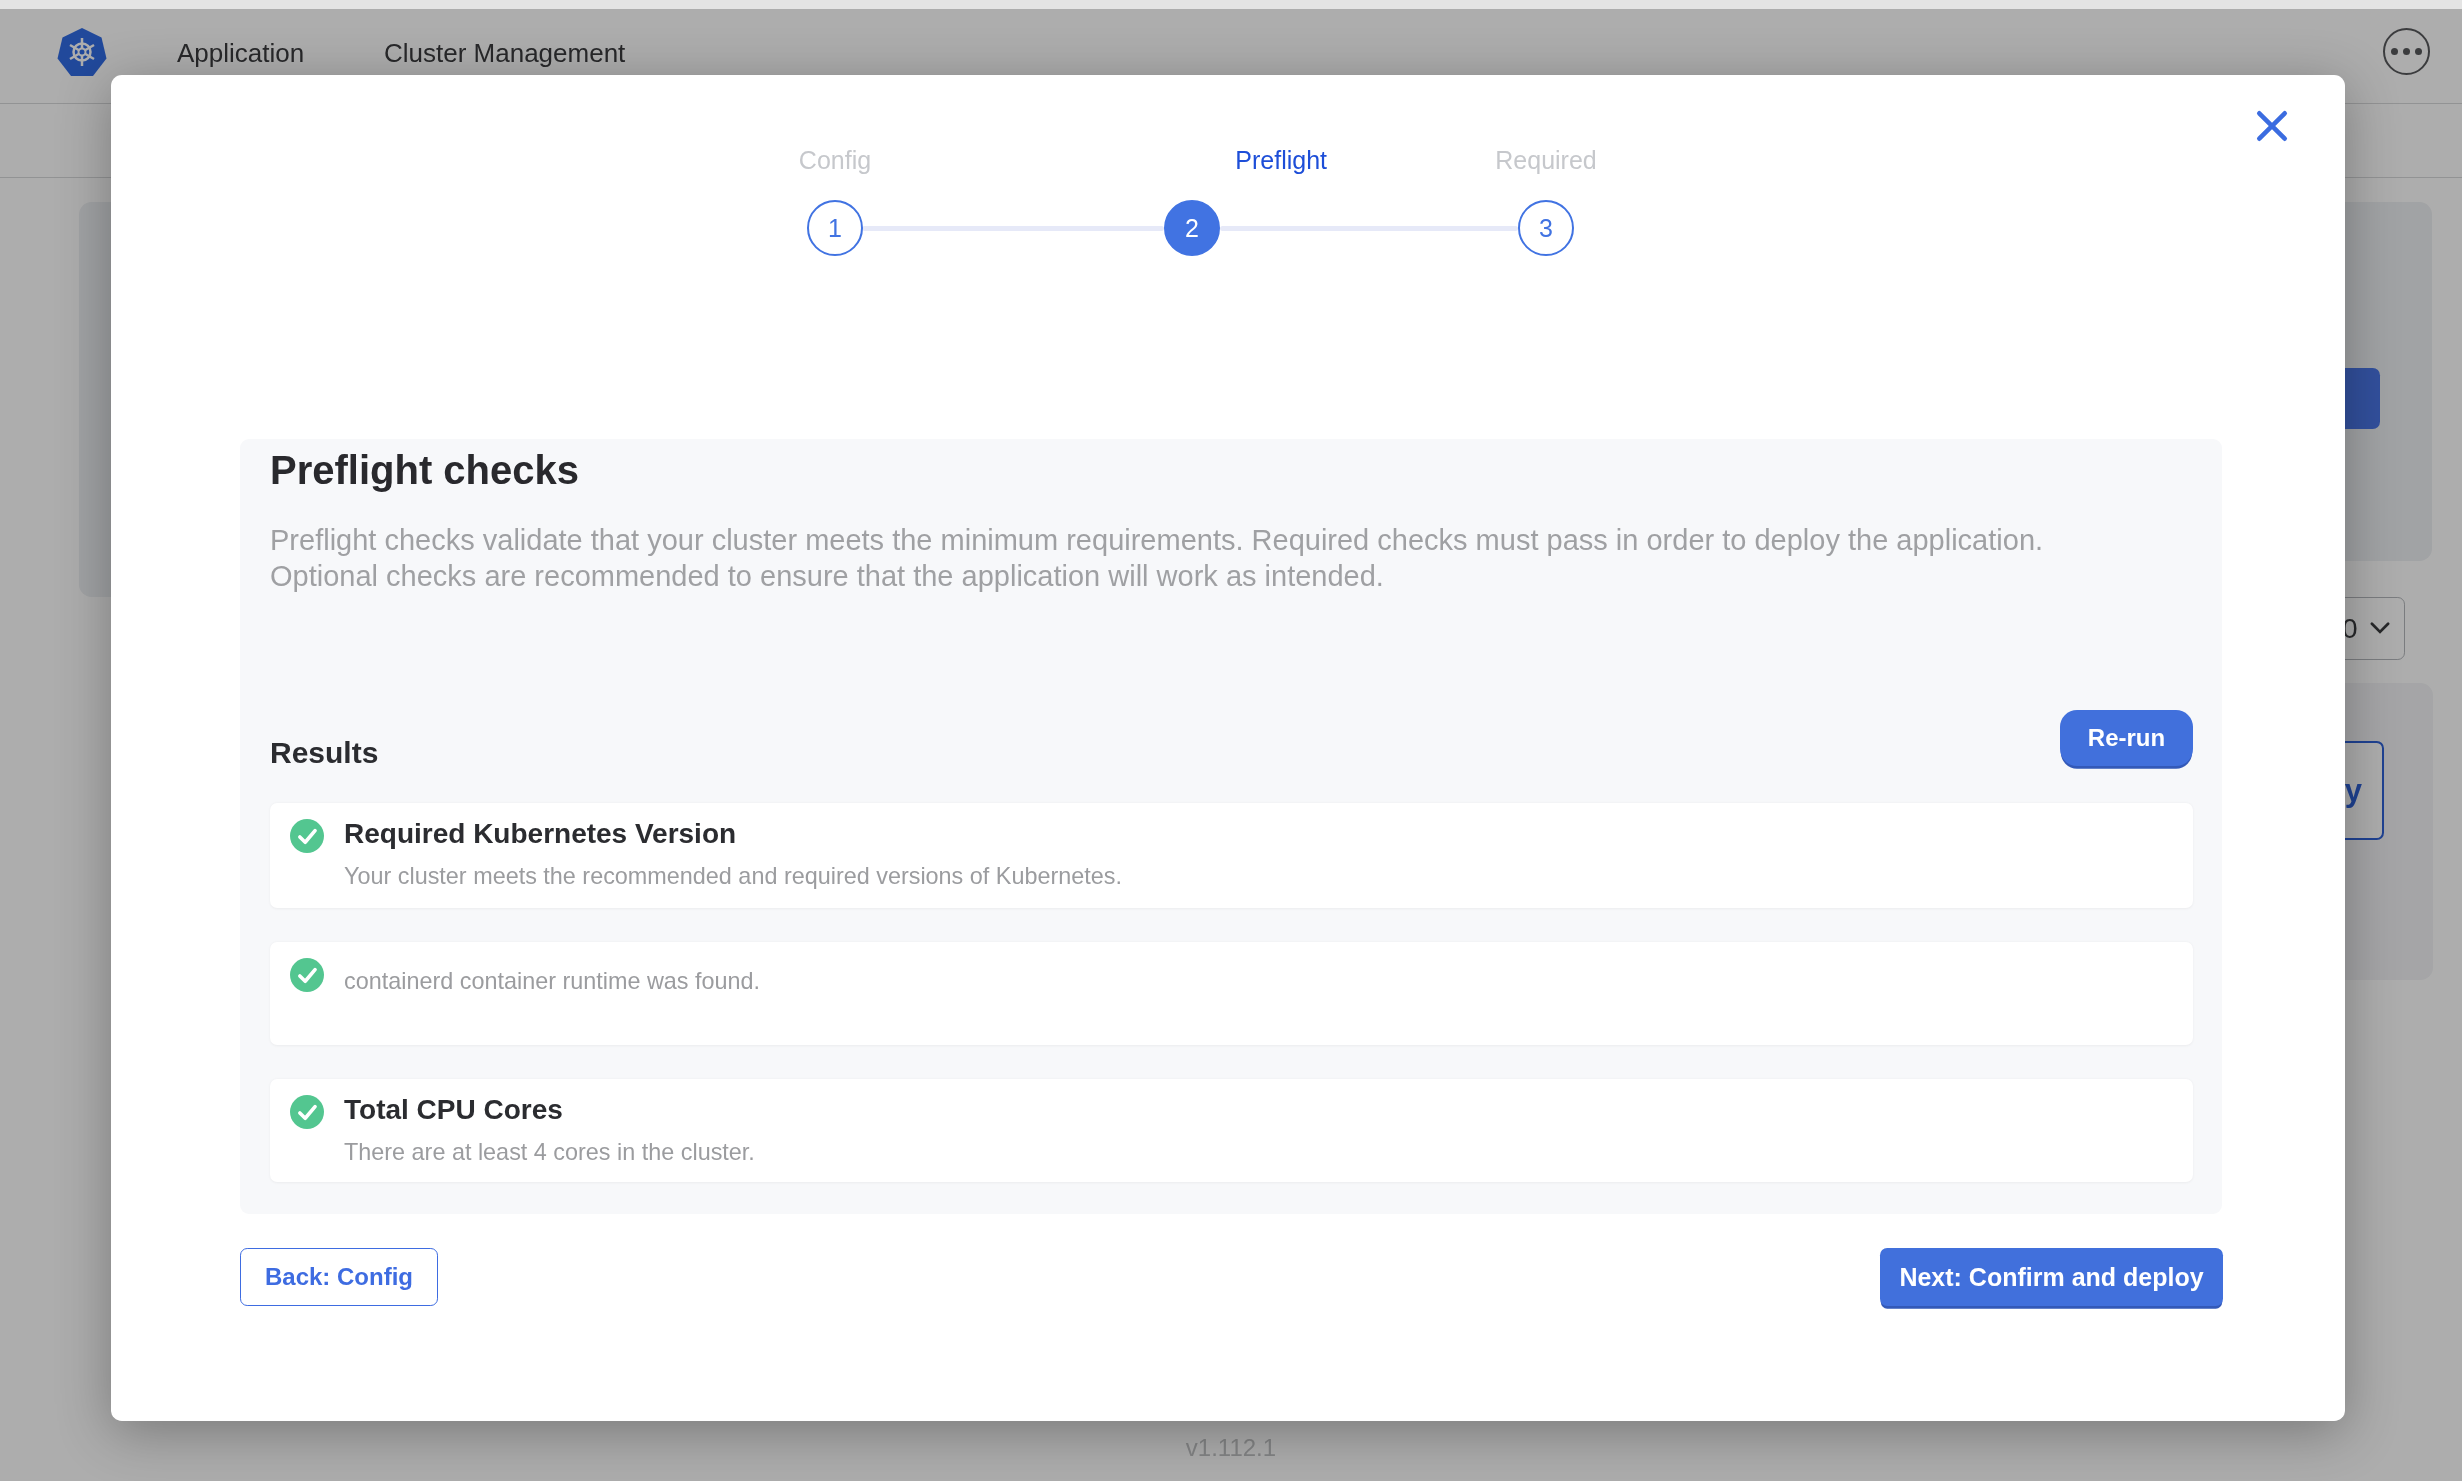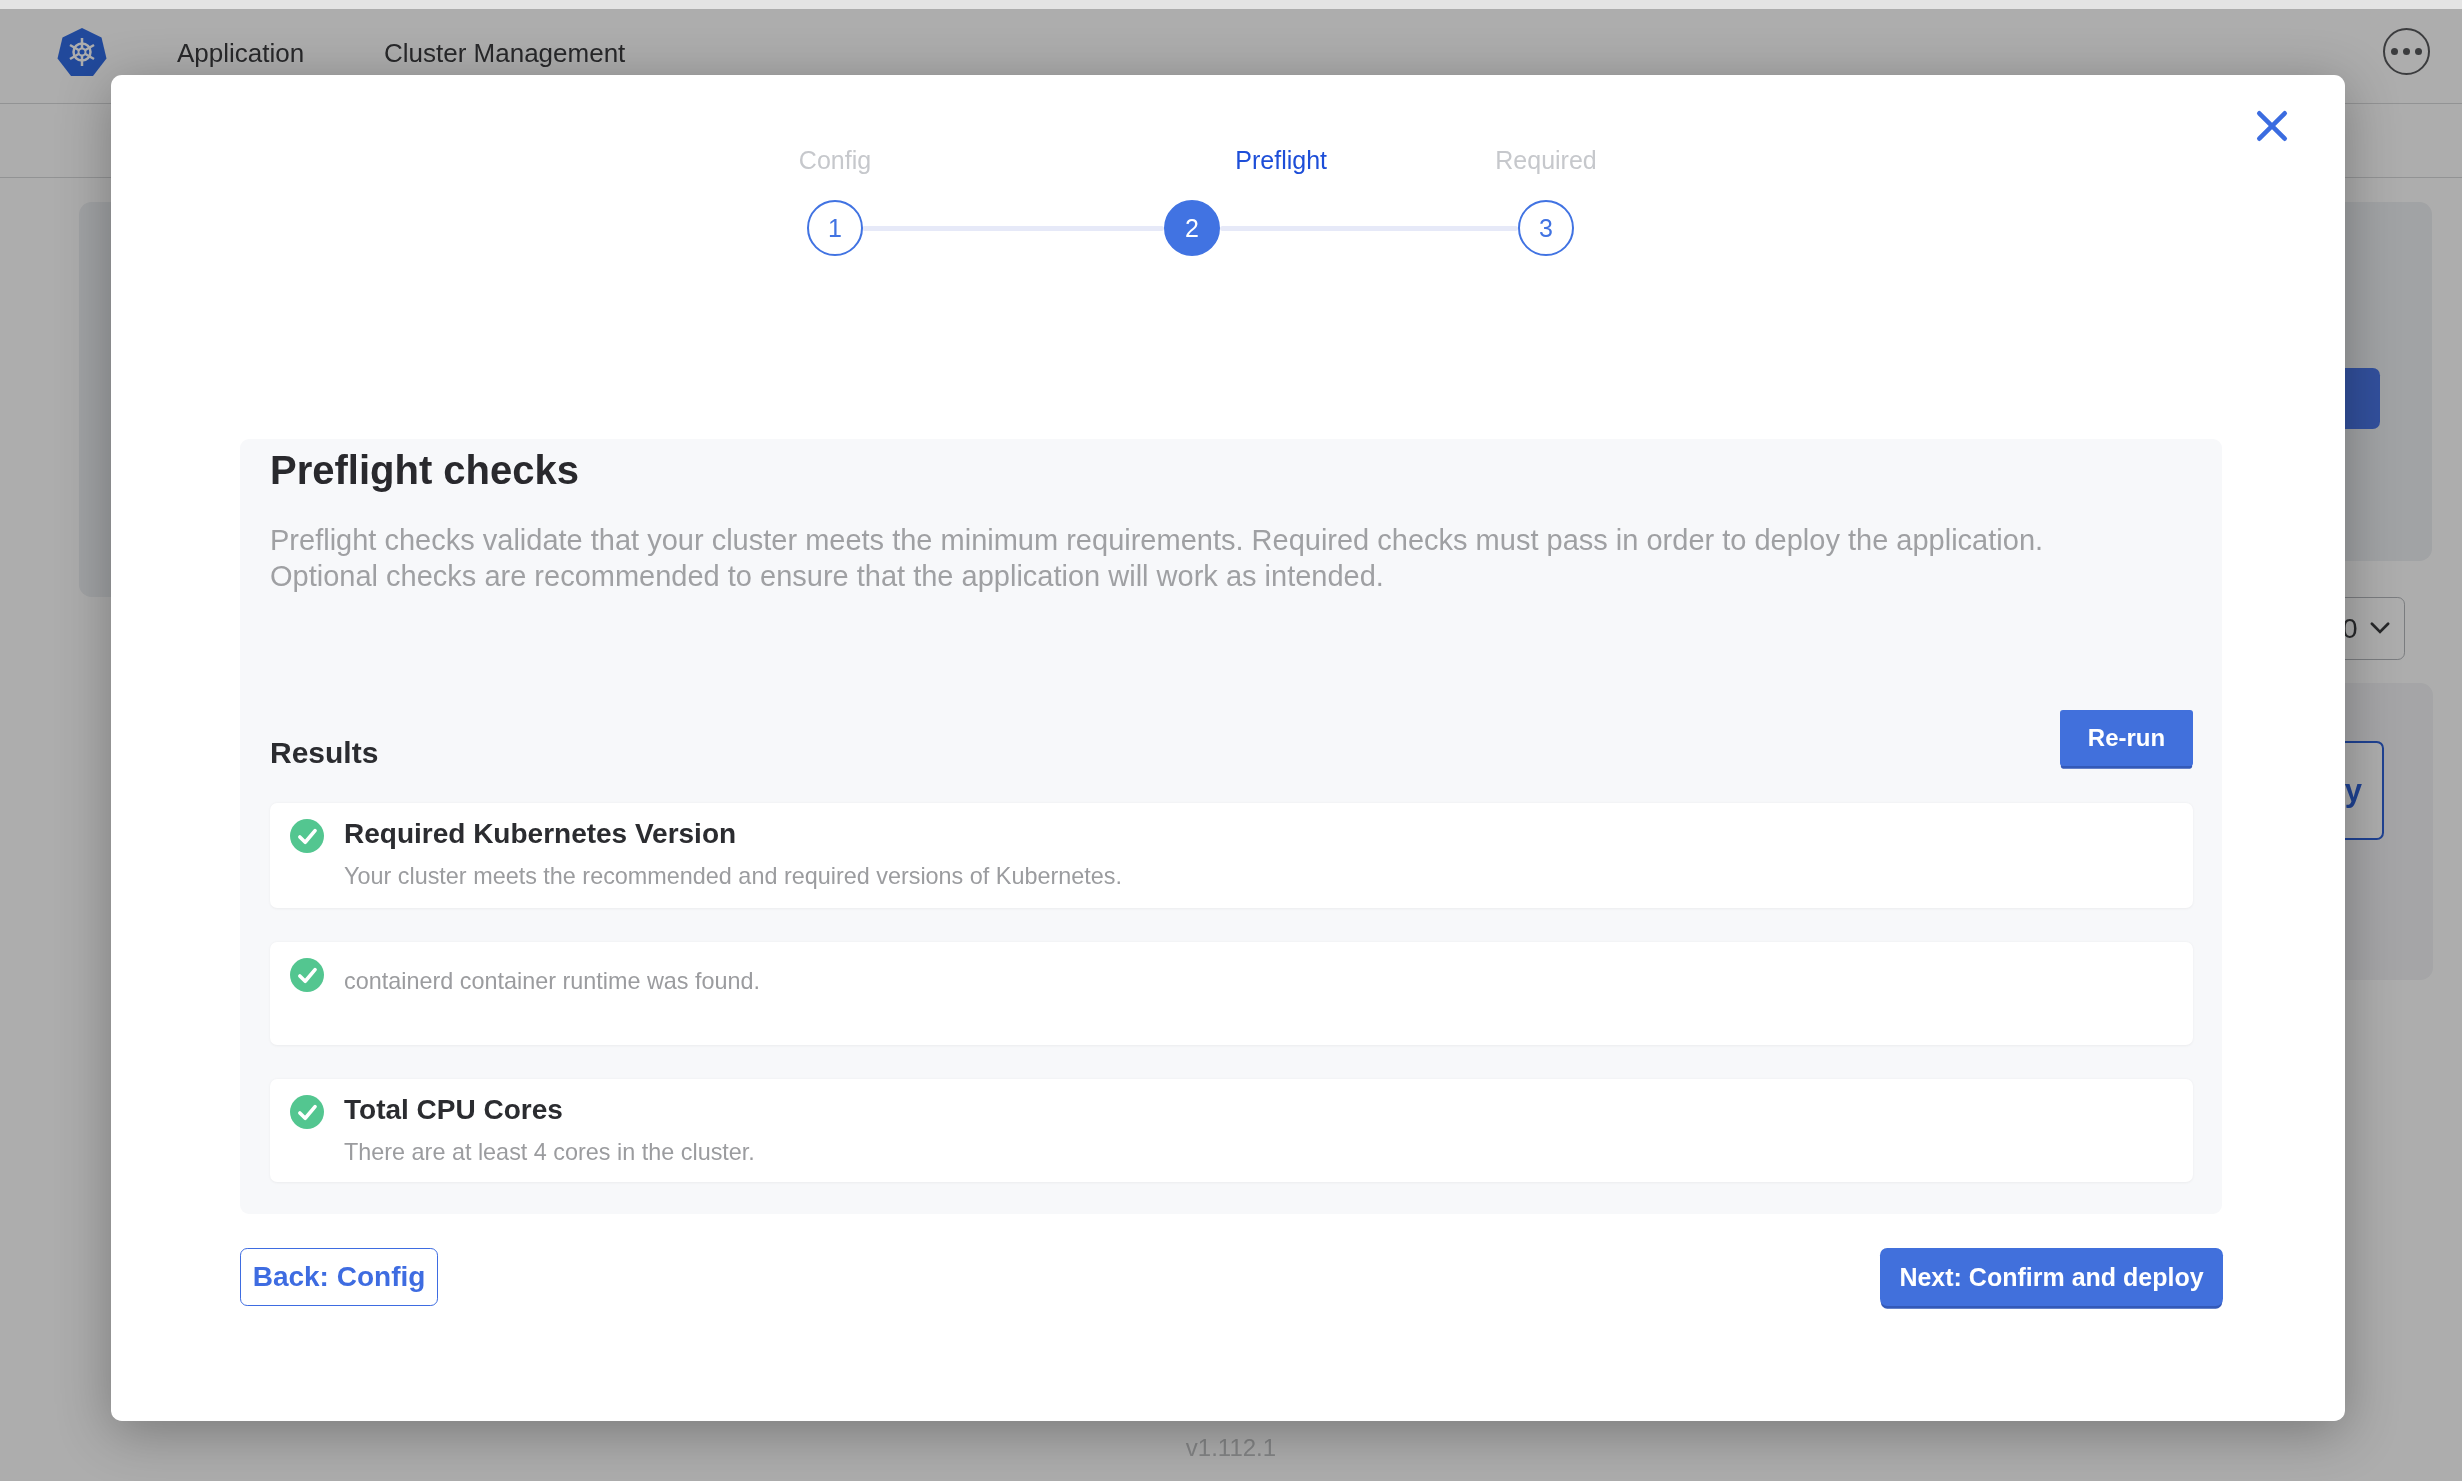--- a/index.html
+++ b/index.html
@@ -53,33 +53,33 @@
                display:flex;align-items:center;justify-content:center;font-size:25px;cursor:pointer;}
   .step-circle.active{background:#4173e2;color:#ffffff;}
   .step-line{position:absolute;top:151px;height:4.5px;background:#e6e9f8;border-radius:2.7px;}
 
   
   .pf-card{position:absolute;left:129px;top:364px;width:1982px;height:775px;background:#f7f8fa;border-radius:9px;}
   .pf-title{position:absolute;left:30px;top:9px;font-size:40px;font-weight:700;color:#29292d;}
   .pf-desc{position:absolute;left:30px;top:83px;width:1878px;font-size:29px;line-height:36px;color:#9fa0a3;}
   .results-h{position:absolute;left:30px;top:297px;font-size:30px;font-weight:700;color:#2b2c30;}
   .rerun-btn{position:absolute;left:1820px;top:271px;width:133px;height:56px;background:#4170dc;
-             border:none;border-radius:3px;color:#fff;font-size:24px;font-weight:700;
+             border:none;border-radius:17px;color:#fff;font-size:24px;font-weight:700;
              font-family:"Liberation Sans",sans-serif;cursor:pointer;box-shadow:0 3.6px 0 -0.9px #3359b8;}
   .check-row{position:absolute;left:30px;width:1923px;background:#ffffff;border-radius:7.2px;
              box-shadow:0 0.9px 2.7px rgba(0,0,0,0.05);box-sizing:border-box;padding:14.4px 0 0 74px;}
   .check-row.r0{top:364px;height:105px;}
   .check-row.r1{top:503px;height:103px;}
   .check-row.r2{top:640px;height:103px;}
   .check-icon{position:absolute;left:20px;top:16px;width:34px;height:34px;}
   .check-title{font-size:28px;font-weight:700;color:#2b2c30;line-height:34px;}
   .check-desc{margin-top:10.8px;font-size:23.4px;color:#9b9c9f;line-height:29px;}
 
   .back-btn{position:absolute;left:129px;top:1173px;width:198px;height:58px;background:#fff;
-            border:1.8px solid #3e6ce1;border-radius:7.2px;color:#3e6ce1;font-size:28px;font-weight:700;
+            border:1.8px solid #3e6ce1;border-radius:7.2px;color:#3e6ce1;font-size:24px;font-weight:700;
             font-family:"Liberation Sans",sans-serif;cursor:pointer;}
   .next-btn{position:absolute;left:1769px;top:1173px;width:343px;height:58px;background:#4170dc;
             border:none;border-radius:7.2px;color:#fff;font-size:25px;font-weight:700;
             font-family:"Liberation Sans",sans-serif;cursor:pointer;box-shadow:0 3.6px 0 -0.9px #3359b8;}
 </style>
 </head>
 <body>
 
 <div id="screen">
 

